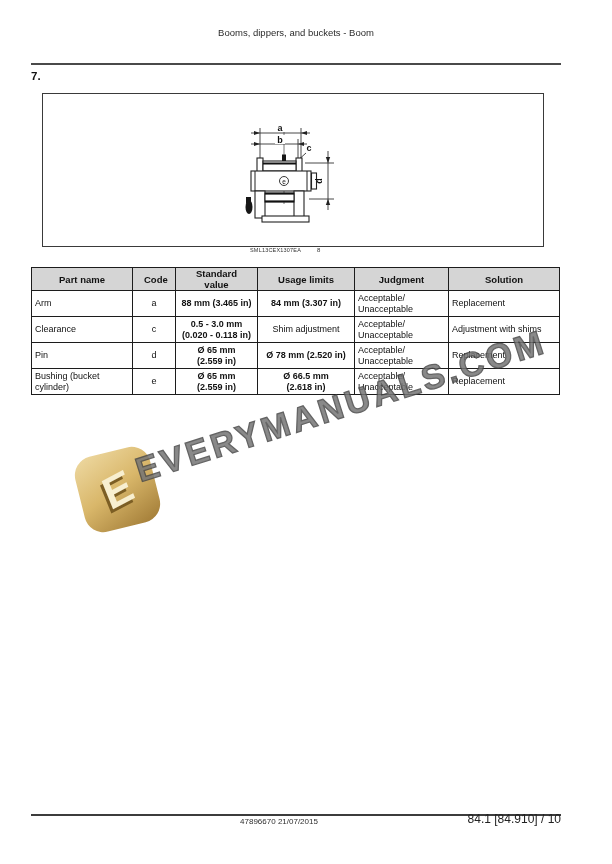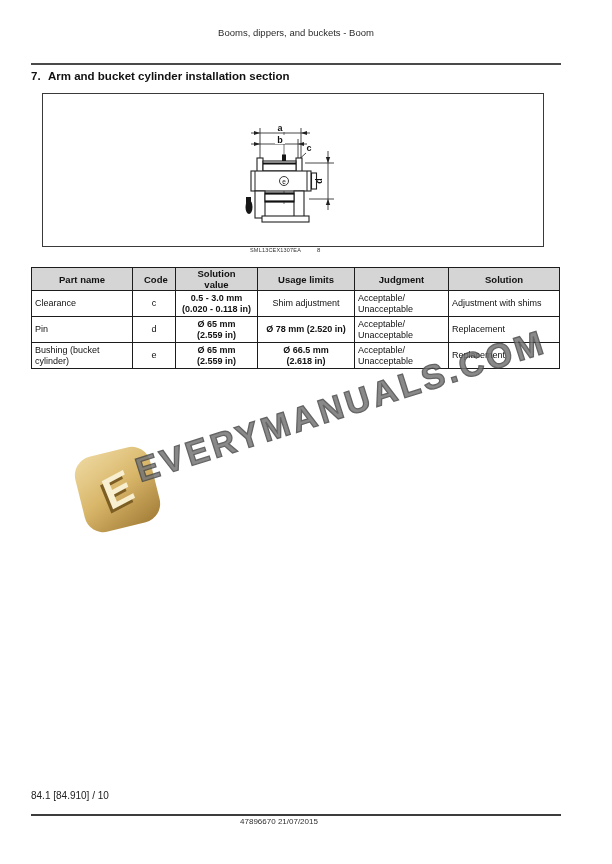--- a/index.html
+++ b/index.html
@@ -39,41 +39,40 @@
     background:linear-gradient(155deg,#eed9a2 0%,#d9b althoughfa 0%,#d9b76a 48%,#a07a35 100%);
     background:linear-gradient(155deg,#eed9a2 0%,#d9b76a 48%,#a07a35 100%);
     display:flex;align-items:center;justify-content:center;
   }
   .watermark-logo .glyph{
     font-size:44px;font-weight:bold;color:#f8efd0;
     text-shadow:-3px 3px 0 #7c5e24;transform:rotate(-8deg) skewY(-6deg);
   }
   .rule-bottom{top:814px;left:31px;width:530px;height:1.5px;background:#3c3c3c;}
   .footer-line1{top:817px;left:14px;width:530px;text-align:center;font-size:8px;color:#2e2e2e;}
-  .footer-line2{top:790px;left:31px;width:530px;text-align:left;font-size:10px;color:#222;}
+  .footer-line2{top:812px;left:31px;width:530px;text-align:right;font-size:12px;color:#222;}
   svg .ln{stroke:#222;fill:none;stroke-width:1;}
   svg .thin{stroke:#555;stroke-width:.8;fill:none;}
   svg .part{fill:#ffffff;stroke:#222;stroke-width:1.1;}
   svg .dark{fill:#161616;stroke:none;}
   svg .dim{stroke:#333;stroke-width:.9;fill:none;}
   svg .arr{fill:#222;stroke:none;}
   svg text{font-family:"Liberation Sans",sans-serif;font-size:9px;font-weight:600;fill:#111;}
   svg text.small{font-size:6.5px;font-weight:400;}
 </style>
 </head>
 <body>
 
 <div class="page">
 
   <div class="abs doc-header">Booms, dippers, and buckets - Boom</div>
   <div class="abs rule-top"></div>
 
   <div class="abs section-heading">
     <span class="num">7.</span>
-    <span>Arm and bucket cylinder installation section</span>
   </div>
 
   <div class="abs figure-box">
     <svg width="500" height="152" viewBox="0 0 500 152">
 
       <line class="thin" x1="241" y1="34" x2="241" y2="110"></line>
 
       <line class="dim" x1="208" y1="39" x2="267" y2="39"></line>
       <polygon class="arr" points="217,39 211,36.9 211,41.1"></polygon>
       <polygon class="arr" points="258,39 264,36.9 264,41.1"></polygon>
@@ -139,27 +138,36 @@
         <col style="width:43px">
         <col style="width:82px">
       <col style="width:97px">
         <col style="width:94px">
         <col style="width:111px">
     </colgroup>
     <thead>
       <tr>
         <th>Part name</th>
         <th>Code</th>
-        <th>Solution value</th>
+        <th>Standard value</th>
         <th>Usage limits</th>
         <th>Judgment</th>
         <th>Solution</th>
       </tr>
     </thead>
     <tbody>
+      <tr>
+        <td class="al">Arm</td>
+        <td class="ac">a</td>
+        <td class="ac bold pre">88 mm (3.465 in)</td>
+        <td class="ac bold pre">84 mm (3.307 in)</td>
+        <td class="al pre">Acceptable/
+Unacceptable</td>
+        <td class="al">Replacement</td>
+      </tr>
       <tr>
         <td class="al">Clearance</td>
         <td class="ac">c</td>
         <td class="ac bold pre">0.5 - 3.0 mm
 (0.020 - 0.118 in)</td>
         <td class="ac pre">Shim adjustment</td>
         <td class="al pre">Acceptable/
 Unacceptable</td>
         <td class="al">Adjustment with shims</td>
       </tr>

